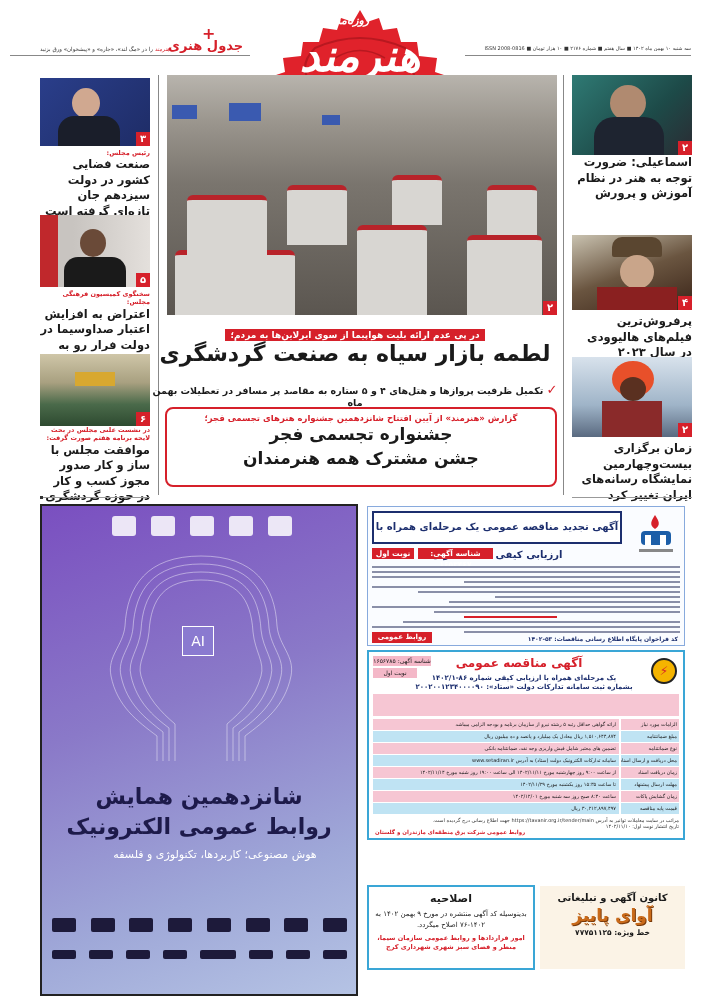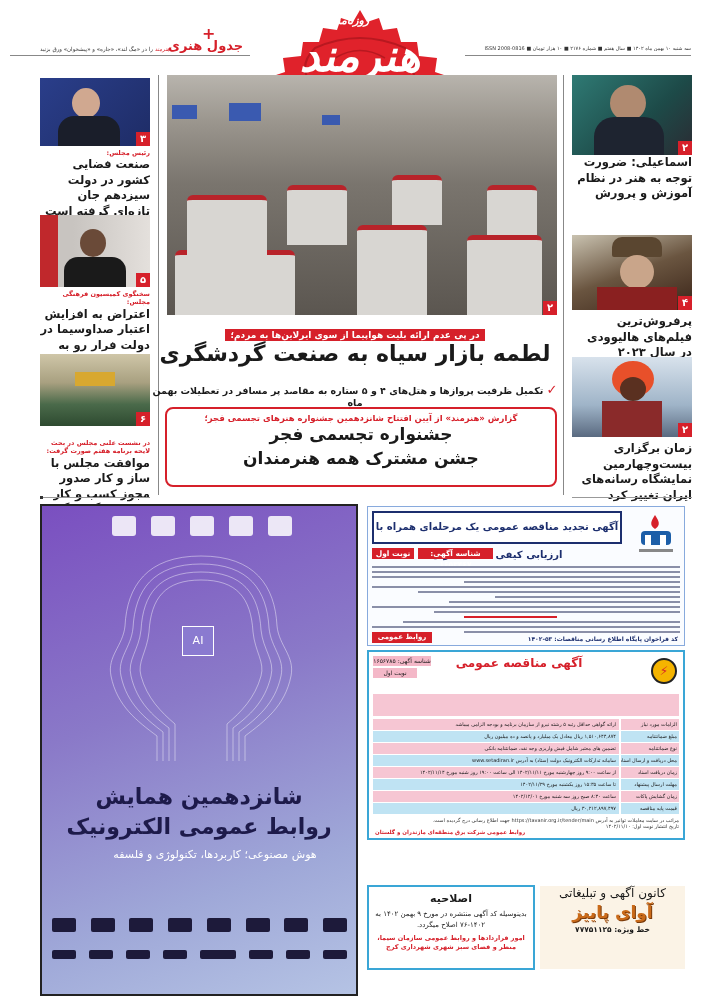--- a/index.html
+++ b/index.html
@@ -33,21 +33,21 @@
   .main-sub { top: 382px; left: 150px; width: 410px; text-align: center; font-size: 9.5px; font-weight: bold; }
   .main-sub .check { color: #d6202a; font-size: 13px; }
   .fajr-box { top: 407px; left: 165px; width: 392px; height: 80px; border: 2px solid #d6202a; border-radius: 8px; text-align: center; }
   .fajr-kicker { font-size: 8.5px; color: #d6202a; font-weight: bold; margin-top: 4px; }
   .fajr-head { font-size: 17px; font-weight: bold; line-height: 1.4; }
 
   .poster { top: 504px; left: 40px; width: 318px; height: 492px; background: linear-gradient(160deg, #7a4fc0 0%, #8a79c8 40%, #9fa8d8 75%, #b5c3e4 100%); border: 2px solid #222; overflow: hidden; }
   .poster .logos { position: absolute; top: 10px; left: 70px; width: 180px; height: 22px; display: flex; justify-content: space-between; }
   .poster .logo { width: 24px; height: 20px; background: rgba(255,255,255,0.85); border-radius: 3px; }
   .poster .heads { position: absolute; top: 40px; left: 45px; width: 228px; height: 215px; }
-  .poster .ai-box { position: absolute; top: 120px; left: 140px; width: 32px; height: 30px; background: #8a7ad0; border: 1px solid #fff; color: #fff; font-size: 11px; text-align: center; line-height: 28px; }
+  .poster .ai-box { position: absolute; top: 120px; left: 140px; width: 32px; height: 30px; background: #8a7ad0; border: 1px solid #fff; color: #fff; font-size: 14px; text-align: center; line-height: 28px; }
   .poster .p-title { position: absolute; top: 276px; left: 0; width: 100%; text-align: center; font-size: 22px; font-weight: bold; color: #1d1a4a; line-height: 1.35; }
   .poster .p-sub { position: absolute; top: 342px; left: 16px; width: 100%; text-align: center; font-size: 11px; color: #fff; }
   .poster .p-date { position: absolute; top: 362px; left: 0; width: 100%; text-align: center; font-size: 8.5px; color: #fff; }
   .poster .sponsors { position: absolute; left: 10px; width: 295px; display: flex; justify-content: space-between; align-items: center; }
   .poster .sp { height: 14px; width: 24px; background: #1d1a3a; border-radius: 2px; }
 
   .ad1 { top: 506px; left: 367px; width: 318px; height: 140px; border: 1px solid #8ad; background: #fafcff; overflow: hidden; }
   .ad1 .title-bar { position: absolute; top: 4px; left: 4px; width: 250px; height: 33px; border: 2px solid #1c2e6e; background: #fff; font-size: 10px; font-weight: bold; color: #1c2e6e; text-align: center; line-height: 28px; }
   .ad1 .tag { position: absolute; top: 41px; height: 11px; background: #d6202a; color: #fff; font-size: 7.5px; font-weight: bold; text-align: center; line-height: 11px; }
   .ad1 .logo { position: absolute; top: 6px; right: 6px; width: 45px; height: 45px; }
@@ -71,21 +71,21 @@
   .ad2 .row.blue .lab, .ad2 .row.blue .val { background: #bfe3f3; }
   .ad2 .notes { position: absolute; top: 165px; left: 4px; width: 306px; font-size: 5px; color: #333; }
   .ad2 .foot { position: absolute; bottom: 3px; left: 6px; font-size: 5.5px; color: #d6202a; font-weight: bold; }
 
   .correction { top: 885px; left: 367px; width: 168px; height: 85px; border: 2px solid #3aa6d6; background: #fff; text-align: center; }
   .correction .c-title { font-size: 11px; font-weight: bold; margin-top: 5px; }
   .correction .c-body { font-size: 7px; line-height: 1.5; margin: 4px 6px; color: #222; }
   .correction .c-sign { font-size: 6.5px; color: #d6202a; font-weight: bold; line-height: 1.4; }
 
   .kanoon { top: 886px; left: 540px; width: 145px; height: 83px; background: #fbf3e6; text-align: center; }
-  .kanoon .k-title { font-size: 12px; font-weight: normal; }
+  .kanoon .k-title { font-size: 10px; font-weight: bold; margin-top: 6px; }
   .kanoon .k-brand { font-size: 17px; font-weight: bold; color: #c96a1a; margin-top: 2px; text-shadow: 1px 1px 0 #7a3a0a; }
   .kanoon .k-line { font-size: 7.5px; font-weight: bold; margin-top: 3px; }
   .hr-sep { height: 1px; background: #999; }
   .dot { width: 3px; height: 3px; background: #333; }
 </style>
 </head>
 <body>
 
 <div class="abs topline" style="left:10px;width:240px;"></div>
 <div class="abs topline" style="left:465px;width:226px;"></div>
@@ -161,21 +161,21 @@
   </div>
   <div class="kicker" style="margin-top:3px;">سخنگوی کمیسیون فرهنگی مجلس:</div>
   <div class="headline">اعتراض به افزایش اعتبار صداوسیما در دولت فرار رو به جلو است</div>
 </div>
 
 <div class="abs" style="top:354px;left:40px;width:110px;">
   <div class="photo" style="position:relative;height:72px;background:linear-gradient(180deg,#cfc6a8,#a8a080 40%,#4a6a4a 70%,#2e4a30);">
     <div style="position:absolute;left:35px;top:18px;width:40px;height:14px;background:#d8a830;"></div>
     <div class="badge">۶</div>
   </div>
-  <div class="kicker" style="margin-top:13px;">در نشست علنی مجلس در بحث لایحه برنامه هفتم صورت گرفت:</div>
+  <div class="kicker" style="margin-top:0;">در نشست علنی مجلس در بحث لایحه برنامه هفتم صورت گرفت:</div>
   <div class="headline">موافقت مجلس با ساز و کار صدور مجوز کسب و کار در حوزه گردشگری و صنایع دستی</div>
 </div>
 <div class="abs hr-sep" style="top:497px;left:40px;width:110px;"></div>
 <div class="abs dot" style="top:496px;left:40px;"></div>
 <div class="abs hr-sep" style="top:497px;left:572px;width:120px;"></div>
 
 <div class="abs plane photo">
   <div class="screen" style="left:5px;top:30px;width:25px;height:14px;"></div>
   <div class="screen" style="left:62px;top:28px;width:32px;height:18px;"></div>
   <div class="screen" style="left:155px;top:40px;width:18px;height:10px;"></div>
@@ -279,20 +279,24 @@
       <div class="ln"></div>
       <div class="ln" style="width:70%"></div>
   </div>
   <div class="footer-l">روابط عمومی</div>
   <div class="footer-r">کد فراخوان پایگاه اطلاع رسانی مناقصات: ۵۳-۱۴۰۲</div>
 </div>
 
 <div class="abs ad2">
   <div class="logo">⚡</div>
   <div class="a-title">آگهی مناقصه عمومی</div>
+  <div class="a-sub">
+    <div>یک مرحله‌ای همراه با ارزیابی کیفی شماره ۸۶-۱۴۰۲/۱</div>
+    <div>بشماره ثبت سامانه تدارکات دولت «ستاد»: ۲۰۰۲۰۰۱۲۳۴۰۰۰۰۹۰</div>
+  </div>
   <div class="meta-id">شناسه آگهی: ۱۶۵۶۷۸۵</div>
   <div class="meta-turn">نوبت اول</div>
   <div class="intro"></div>
   <div class="rows">
     <div class="row pink">
         <div class="lab">الزامات مورد نیاز</div>
         <div class="val">ارائه گواهی حداقل رتبه ۵ رشته نیرو از سازمان برنامه و بودجه الزامی میباشد</div>
       </div>
     <div class="row blue">
         <div class="lab">مبلغ ضمانتنامه</div>

